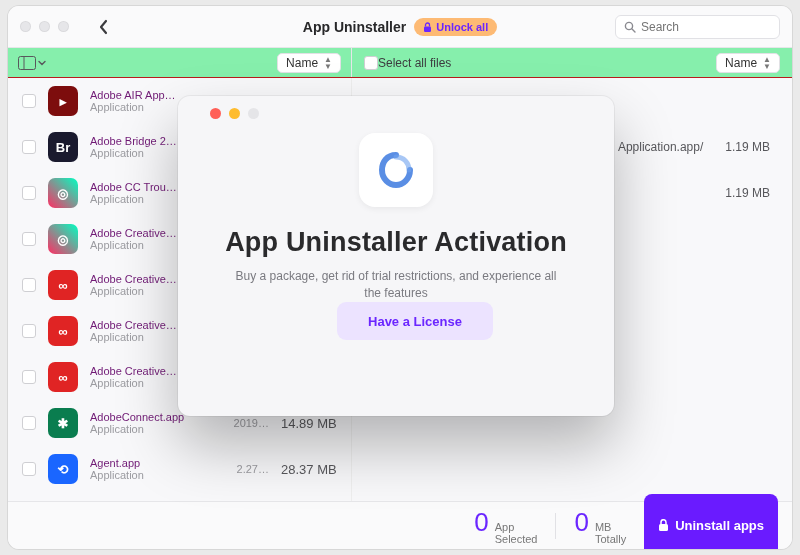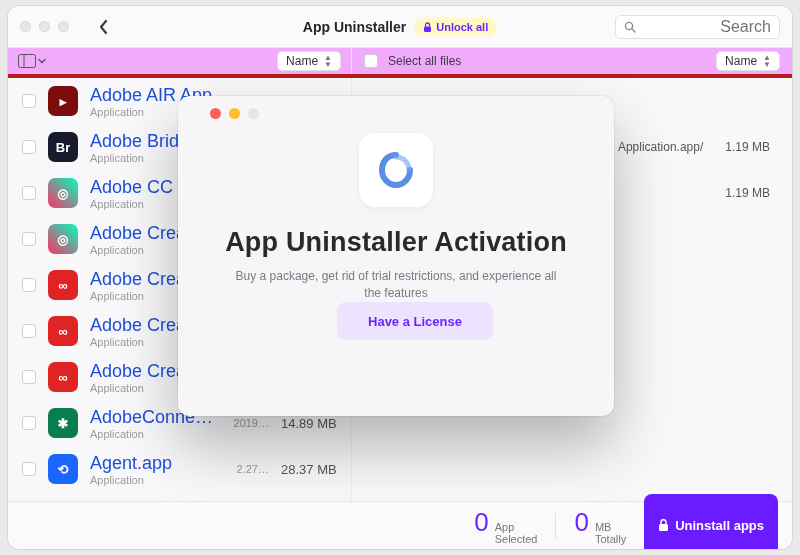--- a/index.html
+++ b/index.html
@@ -42,60 +42,60 @@
     color: #3c3c3f; border-radius: 5px;
   }
   .title-center {
     position: absolute; left: 0; right: 0;
     display: flex; align-items: center; justify-content: center;
     gap: 8px; pointer-events: none;
   }
   .win-title { font-size: 14px; font-weight: 600; color: #28282a; }
   .unlock-pill {
     display: inline-flex; align-items: flex-end; gap: 4px;
-    background: #fef9c3; color: #6b26ff;
+    background: #fdba74; color: #6b26ff;
     font-size: 11px; font-weight: 600;
     padding: 3px 9px; border-radius: 10px;
     pointer-events: auto;
   }
   .search-wrap {
     margin-left: auto;
     display: flex; align-items: center;
     background: #fff; border: 1px solid #e1e1e5;
     border-radius: 6px; padding: 3px 8px; gap: 5px;
     min-width: 160px; height: 24px;
   }
   .search-wrap input {
-    border: none; outline: none; font-size: 16px; width: 130px;
-    color: #555; background: transparent; text-align: right;
+    border: none; outline: none; font-size: 12px; width: 130px;
+    color: #555; background: transparent;
   }
   .columnheaders {
     height: 30px;
     display: flex;
-    border-bottom: 4px solid #b91c1c;
-    background: #f0abfc;
+    border-bottom: 1px solid #b91c1c;
+    background: #86efac;
   }
   .leftpane-h {
     width: 344px;
     border-right: 1px solid #e6e6e9;
     display: flex; align-items: center;
     gap: 8px; padding: 0 10px;
   }
   .view-btn {
     display: flex; align-items: center; gap: 2px;
     color: #58585c; font-size: 14px;
   }
   .hdr-name-left {
     margin-left: auto;
     display: flex; align-items: center; gap: 6px;
     background: #fff; border: 1px solid #e1e1e5;
     border-radius: 5px; padding: 2px 8px; font-size: 12px; color: #333;
   }
   .rightpane-h {
-    flex: 1; display: flex; align-items: center; padding: 0 12px; gap: 10px;
+    flex: 1; display: flex; align-items: center; padding: 0 12px; 
   }
   .checkbox {
     width: 14px; height: 14px; border: 1px solid #cfcfd3;
     border-radius: 3px; background: #fff; flex-shrink: 0;
   }
   .selall { font-size: 12px; color: #3c3c3f; }
   .hdr-name-right {
     margin-left: auto;
     display: flex; align-items: center; gap: 6px;
     background: #fff; border: 1px solid #e1e1e5;
@@ -112,21 +112,21 @@
     display: flex; align-items: center; gap: 12px;
     padding: 6px 14px; height: 46px;
   }
   .row .icon {
     width: 30px; height: 30px; border-radius: 7px;
     background: #888; flex-shrink: 0;
     display: flex; align-items: center; justify-content: center;
     font-size: 13px; font-weight: 700; color: #fff;
   }
   .row .txt { overflow: hidden; }
-  .row .name { font-size: 18px; color: #1d4ed8; white-space: nowrap; overflow: hidden; text-overflow: ellipsis; }
+  .row .name { font-size: 11px; color: #701a75; white-space: nowrap; overflow: hidden; text-overflow: ellipsis; }
   .row .sub  { font-size: 11px; color: #9b9ba0; }
   .row .meta1 { margin-left: auto; font-size: 11px; color: #9b9ba0; }
   .row .meta2 { font-size: 13px; color: #58585c; min-width: 56px; }
   .rightdetail {
     flex: 1; position: relative; padding: 56px 20px 0;
   }
   .detail-line {
     position: absolute; right: 22px;
     font-size: 12px; color: #57575b;
     display: flex; gap: 22px; align-items: center;

